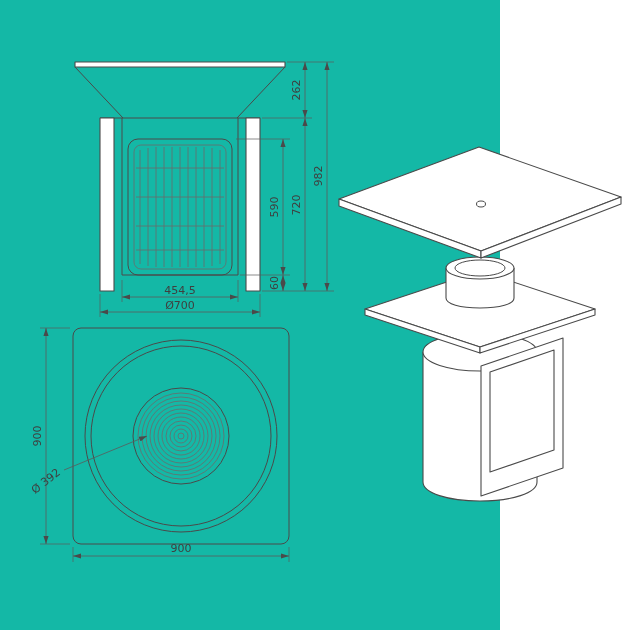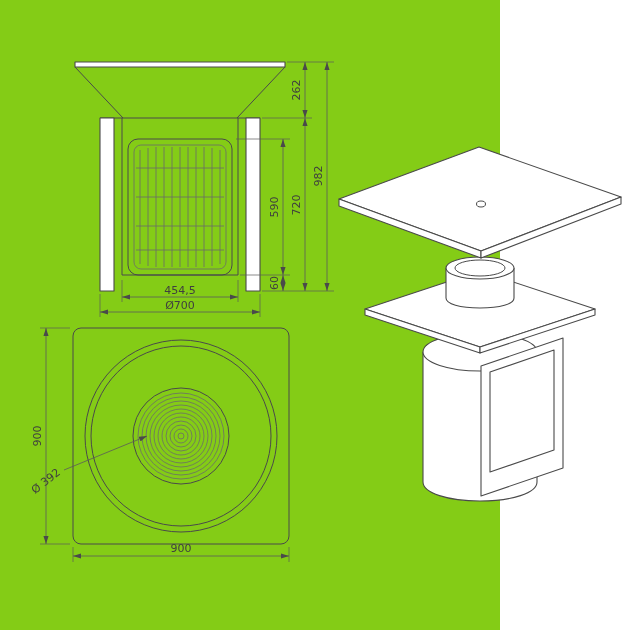--- a/index.html
+++ b/index.html
@@ -6,21 +6,21 @@
     margin: 0;
     padding: 0;
     background: #ffffff;
     width: 630px;
     height: 630px;
     overflow: hidden;
   }
   .canvas {
     width: 500px;
     height: 630px;
-    background: #84cc16;
+    background: #14b8a6;
     position: relative;
   }
   svg text {
     font-family: "DejaVu Sans", "Liberation Sans", sans-serif;
     font-size: 11px;
     fill: #3f3f3f;
   }
   .outline { fill: #ffffff; stroke: #4a4a4a; stroke-width: 1.1; stroke-linejoin: round; }
   .thin    { fill: none;    stroke: #4a4a4a; stroke-width: 1;   stroke-linejoin: round; }
   .grate   { fill: none;    stroke: #6b6b6b; stroke-width: 0.8; }

